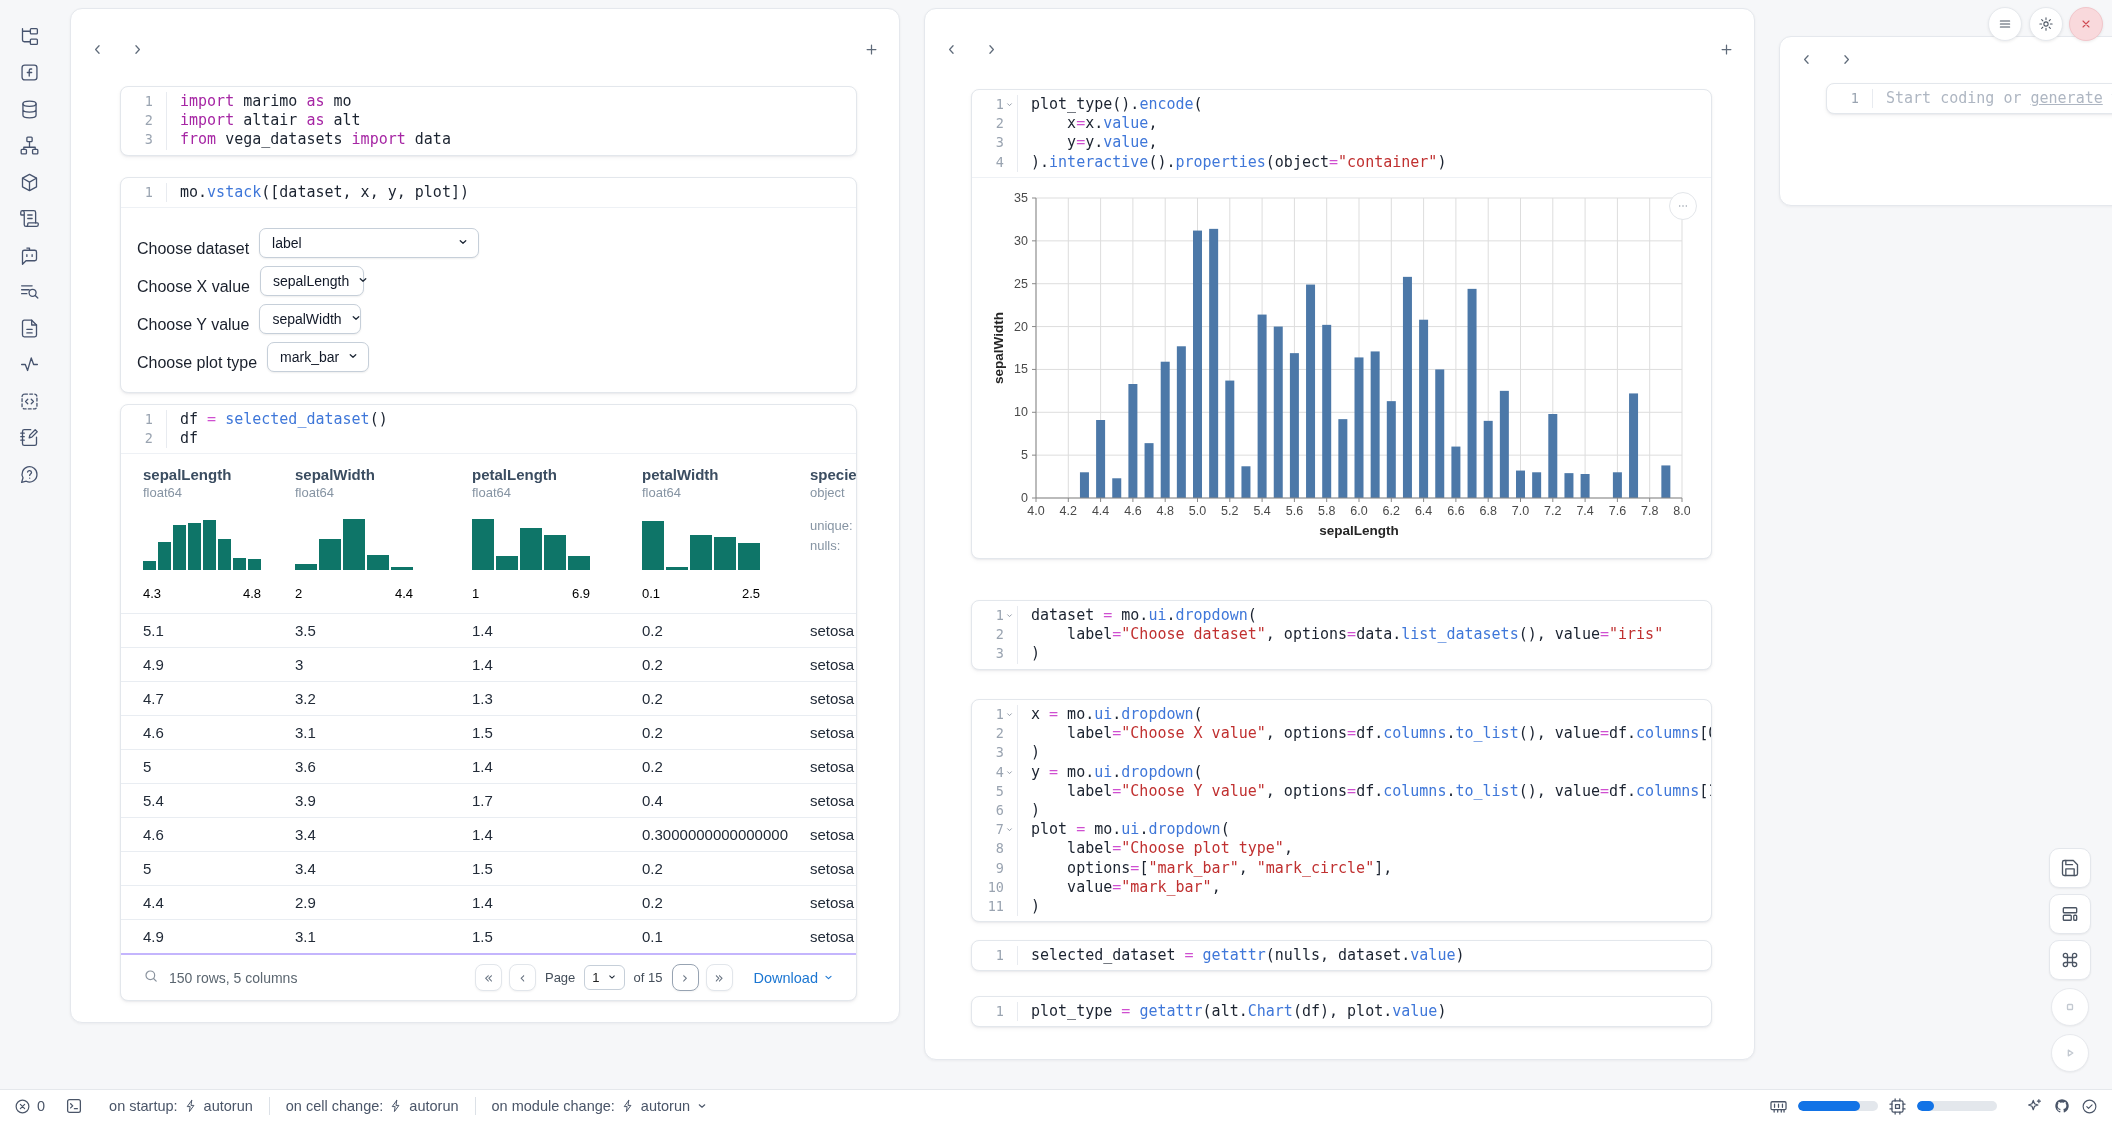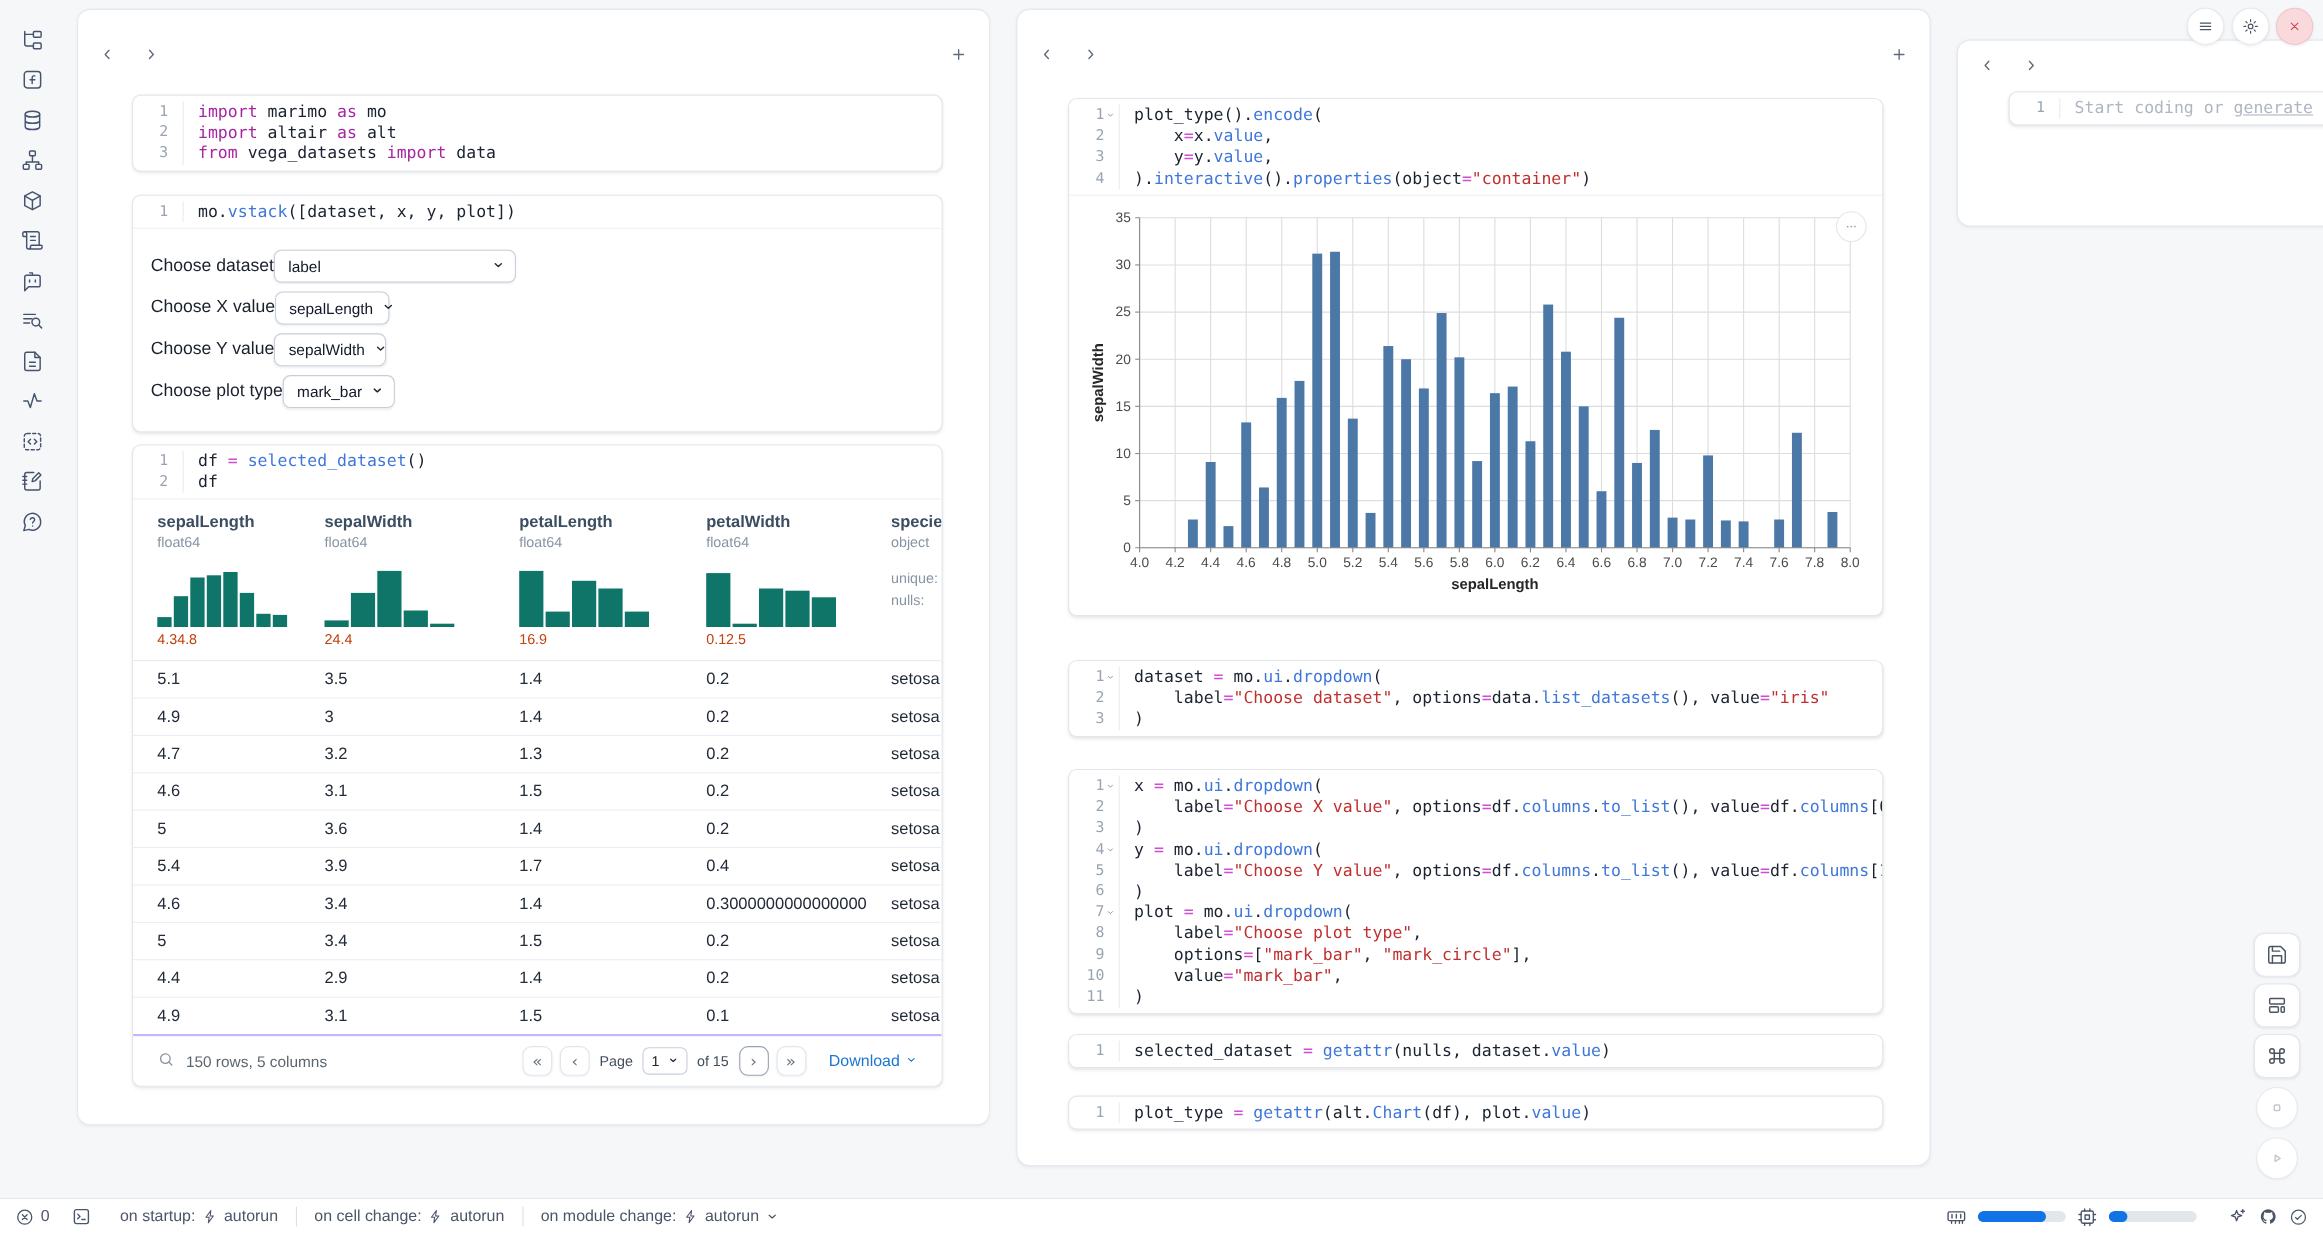--- a/index.html
+++ b/index.html
@@ -28,34 +28,34 @@
   .tok-kw{color:#a626a4}
   .tok-fn{color:#3f77d9}
   .tok-str{color:#c03030}
   .tok-op{color:#cf4fd0}
   .tok-ph{color:#aeb6c2}
   .tok-phu{color:#aeb6c2;text-decoration:underline}
   .cell-output{border-top:1px solid #eef1f5}
 
   
   .controls{padding:18px 16px 14px}
-  .ctrl-row{display:flex;align-items:center;height:32px;margin-bottom:6px}
+  .ctrl-row{display:flex;align-items:flex-end;gap:10px;height:32px;margin-bottom:6px}
   .ctrl-label{font-size:16px;color:#1a202c}
   .select-box{display:inline-flex;align-items:center;justify-content:space-between;border:1px solid #c6cfd9;border-radius:7px;background:#fff;box-shadow:0 1px 2px rgba(0,0,0,.07);height:30px;padding:0 9px 0 12px;font-size:14px;color:#111827;gap:8px;cursor:pointer}
 
   
   .tbl{font-size:15px;color:#222b38}
   .tbl-header,.tbl-row{display:grid;grid-template-columns:152px 177px 170px 168px 1fr}
   .tbl-header{padding:12px 0 12px}
   .tbl-header>div,.tbl-row>div{padding-left:22px;overflow:hidden;white-space:nowrap}
   .col-name{font-weight:bold;font-size:15px;color:#3b4d61}
   .col-type{font-size:13px;color:#8694a3;margin-top:2px}
   .hist{display:flex;align-items:flex-end;gap:1.5px;height:54px;width:118px;margin-top:16px}
   .hist>div{flex:1;background:#0e7568}
-  .hist-range{display:flex;justify-content:flex-start;width:118px;font-size:13px;color:#c2410c;margin-top:3px}
+  .hist-range{display:flex;justify-content:space-between;width:118px;font-size:13px;color:#000000;margin-top:16px}
   .col-stats{font-size:13px;color:#8694a3;margin-top:16px;line-height:20px}
   .tbl-row{height:34px;align-items:center;border-top:1px solid #e9edf2}
   .tbl-footer{display:flex;align-items:center;height:47px;border-top:2px solid #c4b5fd;padding:0 22px;color:#5b6670}
   .tbl-summary{font-size:14px;color:#5b6670;margin-left:10px}
   .pager{margin-left:auto;display:flex;align-items:center;gap:7px}
   .pg-btn{width:27px;height:27px;border:1px solid #e2e6eb;border-radius:8px;background:#fff;box-shadow:0 1px 2px rgba(0,0,0,.05);display:flex;align-items:center;justify-content:center;color:#6b7684;font-size:15px;cursor:pointer;font-family:"DejaVu Sans",sans-serif}
   .pg-btn.strong{border-color:#97a3b2}
   .pg-text{font-size:13px;color:#444e5a;margin:0 2px}
   .page-select{height:25px;border:1px solid #c6cfd9;border-radius:6px;padding:0 7px;font-size:13px;display:flex;align-items:center;gap:7px;background:#fff;cursor:pointer;color:#222}
   .download{display:flex;align-items:center;gap:5px;color:#1b76d2;font-size:14.5px;margin-left:14px;cursor:pointer}

